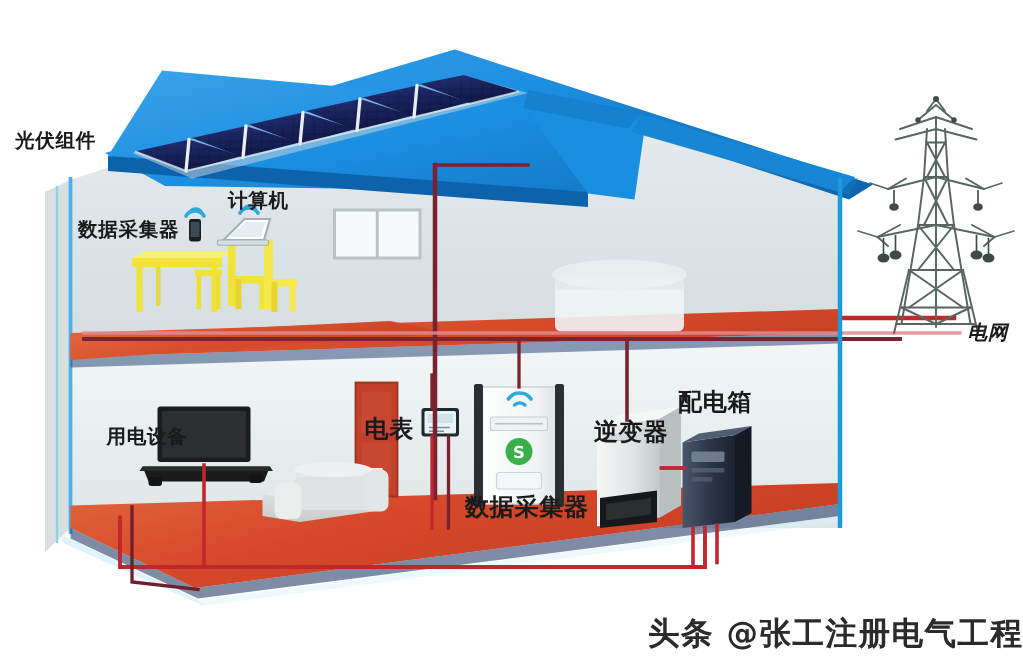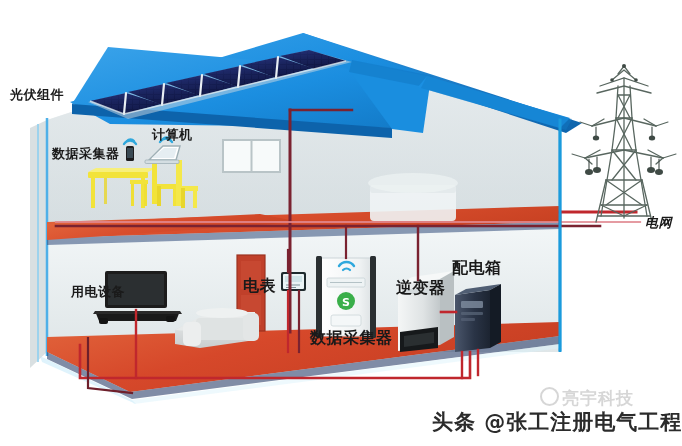--- a/index.html
+++ b/index.html
@@ -439,19 +439,16 @@
   <div class="lbl lbl-sm" style="left:243px; top:278px;">电表</div>
 
   <div class="lbl lbl-sm" style="left:310px; top:331px;font-family:Liberation Mono, monospace;">数据采集器</div>
 
   <div class="lbl lbl-sm" style="left:396px; top:281px;font-family:Liberation Mono, monospace;">逆变器</div>
 
   <div class="lbl lbl-sm" style="left:452px; top:260px;">配电箱</div>
 
   <div class="lbl" style="left:645px; top:216px;font-style:italic;">电网</div>
 
-  <div id="watermark-faint">
-    <span class="wm-logo"></span><span>亮宇科技</span>
-  </div>
 
   <div id="watermark-main">头条 @张工注册电气工程师</div>
 
 </div>
 
 </body></html>

